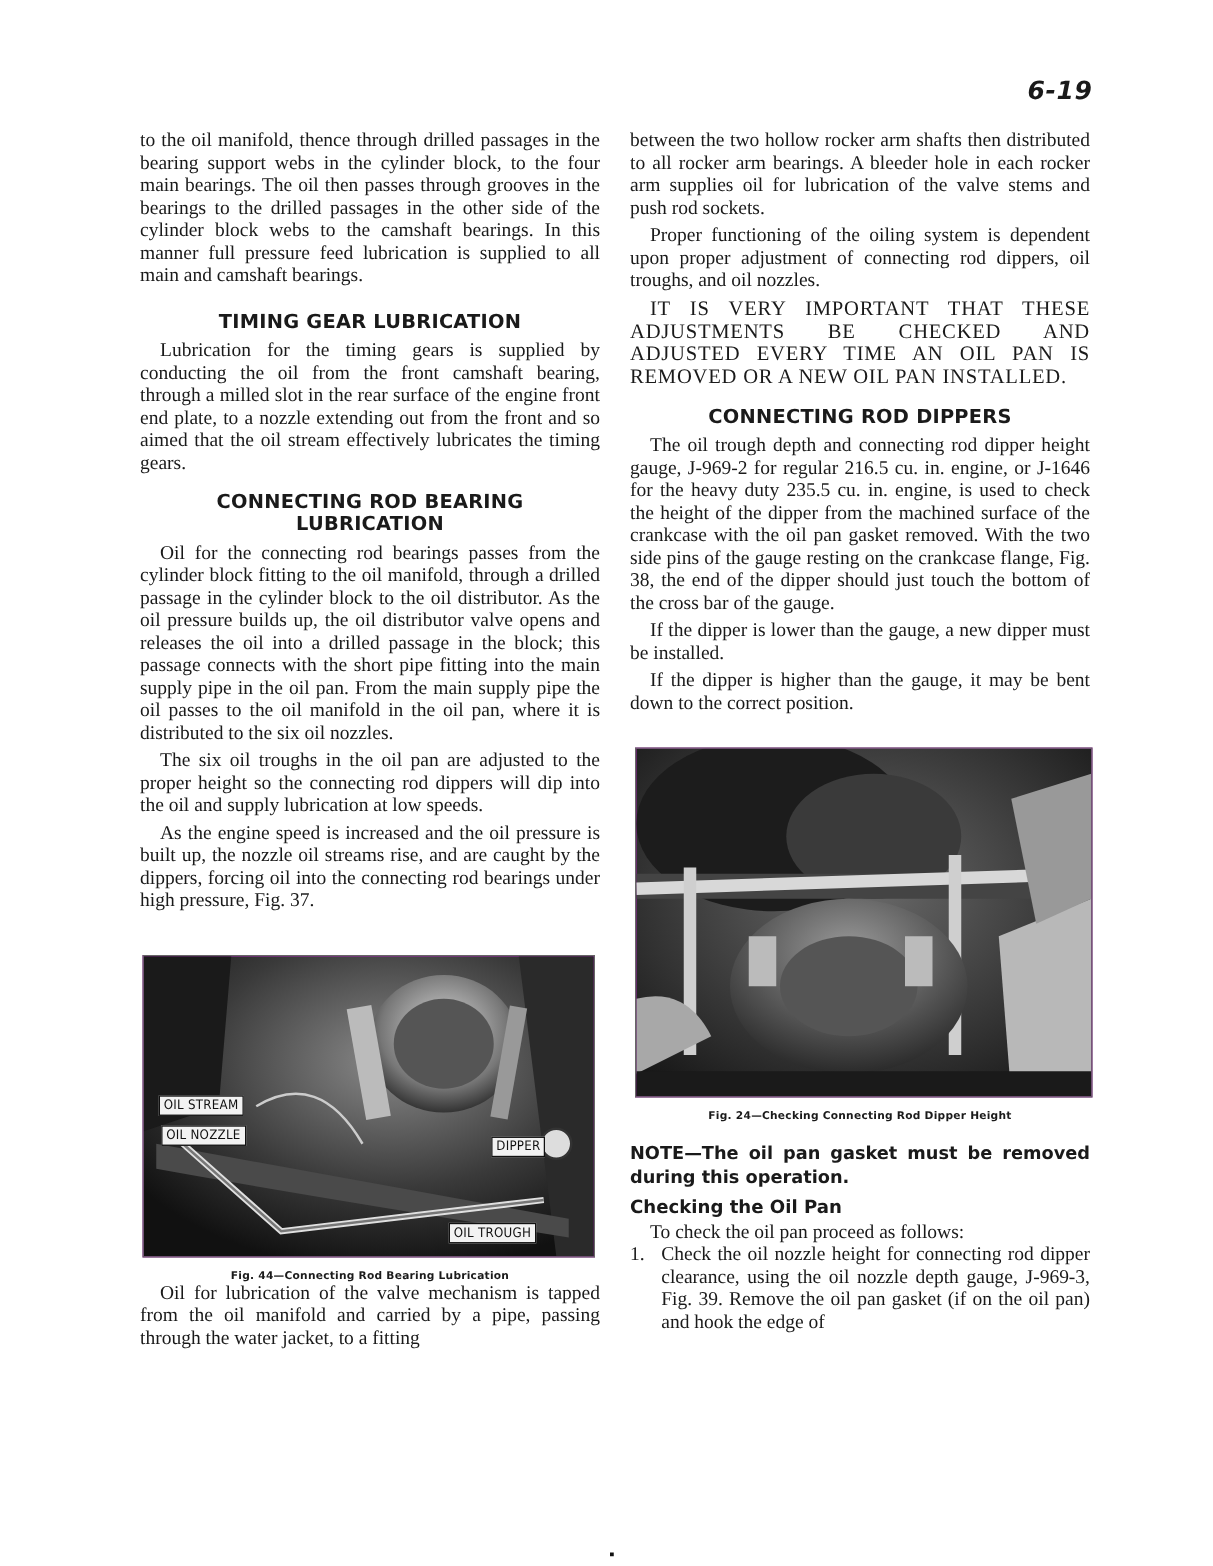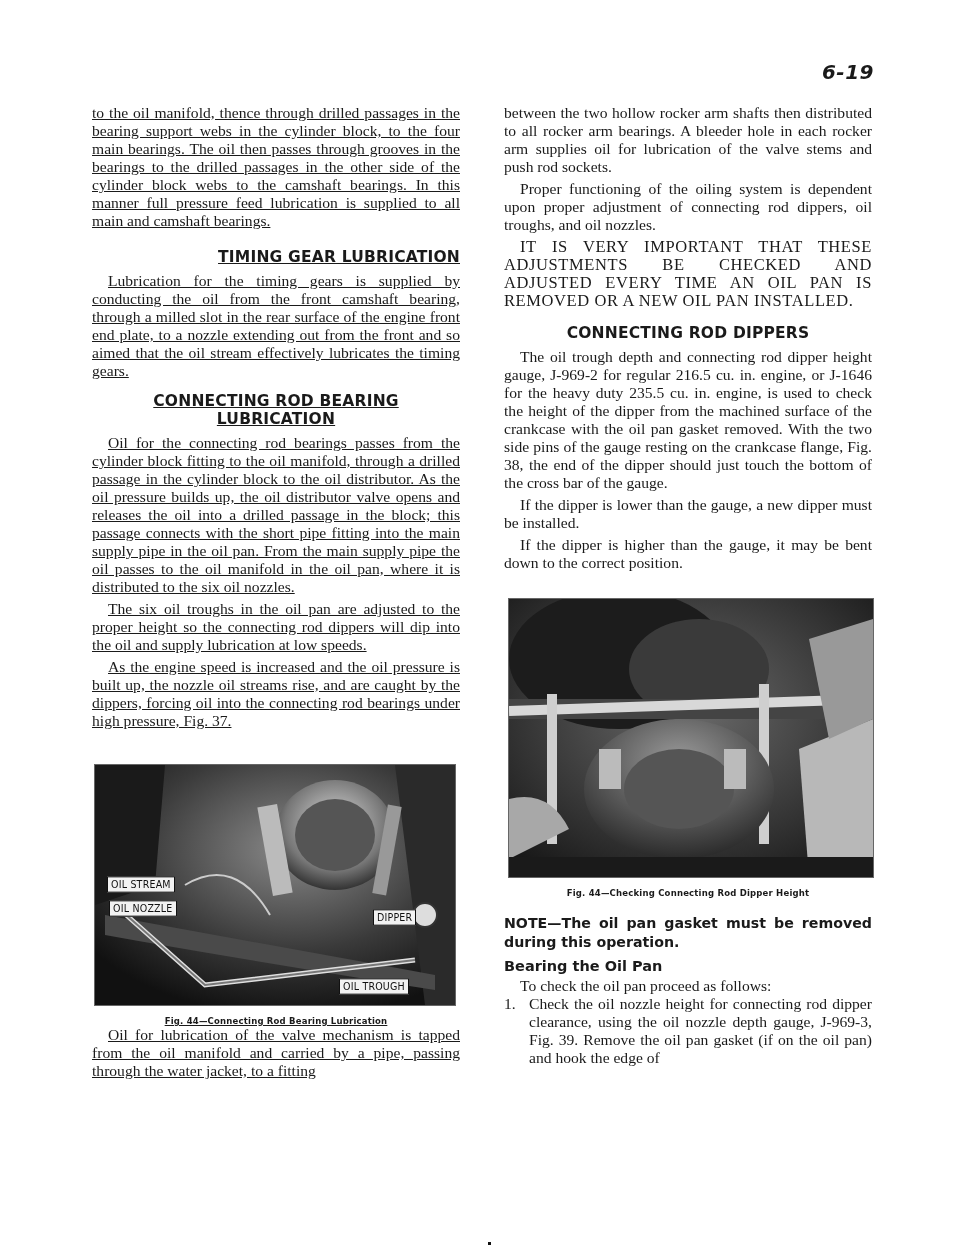--- a/index.html
+++ b/index.html
@@ -1,21 +1,21 @@
 <!DOCTYPE html>
 <html><head>
 <meta charset="utf-8">
 <style>
   html, body { margin:0; padding:0; background:#ffffff; }
   body { width:970px; height:1253px; position:relative; overflow:hidden; color:#1a1a1a;
          font-family:"Liberation Serif", "DejaVu Serif", serif; }
   .page-number { position:absolute; right:96px; top:60px; font-family:"DejaVu Sans", sans-serif;
                  font-weight:bold; font-style:italic; font-size:20px; letter-spacing:0.5px; }
   .col { position:absolute; top:104px; width:368px; }
-  .col-left { left:92px;text-decoration:underline; }
+  .col-left { left:112px; }
   .col-right { left:504px; }
   p { margin:0; font-size:15.6px; line-height:18px; text-align:justify; hyphens:auto; }
   p.indent { text-indent:16px; }
   .gap { margin-top:4px; }
   h2 { margin:0; font-family:"DejaVu Sans", sans-serif; font-weight:bold; font-size:15.5px;
        text-align:center; letter-spacing:0.2px; }
   h3 { margin:0; font-family:"DejaVu Sans", sans-serif; font-weight:bold; font-size:14.5px; text-align:left; }
   .caps { font-size:16.5px; line-height:18px; text-align:justify; letter-spacing:0.6px; }
   .note { font-family:"DejaVu Sans", sans-serif; font-weight:bold; font-size:14.2px; line-height:19px; text-align:justify; }
   .figure { position:relative; background:#a21caf; overflow:hidden; border:1px solid #666; }
@@ -30,21 +30,21 @@
   .dot-mark { position:absolute; left:488px; bottom:8px; width:3px; height:3px; background:#111; }
 </style>
 </head>
 <body>
 
 <div class="page-number">6-19</div>
 
 <div class="col col-left">
   <p>to the oil manifold, thence through drilled passages in the bearing support webs in the cylinder block, to the four main bearings. The oil then passes through grooves in the bearings to the drilled passages in the other side of the cylinder block webs to the camshaft bearings. In this manner full pressure feed lubrication is supplied to all main and camshaft bearings.</p>
 
-  <h2 style="margin-top:18px; margin-bottom:6px;text-align:right;">TIMING GEAR LUBRICATION</h2>
+  <h2 style="margin-top:18px; margin-bottom:6px;">TIMING GEAR LUBRICATION</h2>
   <p class="indent">Lubrication for the timing gears is supplied by conducting the oil from the front camshaft bearing, through a milled slot in the rear surface of the engine front end plate, to a nozzle extending out from the front and so aimed that the oil stream effectively lubricates the timing gears.</p>
 
   <h2 style="margin-top:12px; margin-bottom:6px;">CONNECTING ROD BEARING LUBRICATION</h2>
   <p class="indent">Oil for the connecting rod bearings passes from the cylinder block fitting to the oil manifold, through a drilled passage in the cylinder block to the oil distributor. As the oil pressure builds up, the oil distributor valve opens and releases the oil into a drilled passage in the block; this passage connects with the short pipe fitting into the main supply pipe in the oil pan. From the main supply pipe the oil passes to the oil manifold in the oil pan, where it is distributed to the six oil nozzles.</p>
   <p class="indent gap">The six oil troughs in the oil pan are adjusted to the proper height so the connecting rod dippers will dip into the oil and supply lubrication at low speeds.</p>
   <p class="indent gap">As the engine speed is increased and the oil pressure is built up, the nozzle oil streams rise, and are caught by the dippers, forcing oil into the connecting rod bearings under high pressure, Fig. 37.</p>
 
   <div class="figure" style="margin-top:34px; width:360px; height:240px; margin-left:2px;">
     <svg width="360" height="240" viewBox="0 0 360 240">
       <defs>
@@ -115,25 +115,25 @@
       <ellipse cx="170" cy="190" rx="95" ry="70" fill="url(#g38b)"></ellipse>
       <ellipse cx="170" cy="190" rx="55" ry="40" fill="#555"></ellipse>
       <rect x="90" y="150" width="22" height="40" fill="#bbb"></rect>
       <rect x="215" y="150" width="22" height="40" fill="#bbb"></rect>
       <path d="M290 150 L364 120 L364 278 L300 278 Z" fill="#b8b8b8"></path>
       <path d="M300 40 L364 20 L364 120 L320 140 Z" fill="#999"></path>
       <path d="M0 200 Q40 190 60 230 L0 260 Z" fill="#a8a8a8"></path>
       <rect x="0" y="258" width="364" height="20" fill="#1a1a1a"></rect>
     </svg>
   </div>
-  <div class="fig-caption" style="margin-top:10px;">Fig. 44—Checking Connecting Rod Dipper Height</div>
+  <div class="fig-caption" style="margin-top:10px;">Fig. 24—Checking Connecting Rod Dipper Height</div>
 
   <p class="note" style="margin-top:16px;">NOTE—The oil pan gasket must be removed during this operation.</p>
 
-  <h3 style="margin-top:6px; margin-bottom:3px;">Bearing the Oil Pan</h3>
+  <h3 style="margin-top:6px; margin-bottom:3px;">Checking the Oil Pan</h3>
   <p class="indent">To check the oil pan proceed as follows:</p>
   <ol class="steps">
     <li>
       <span class="num">1.</span>
       <span>Check the oil nozzle height for connecting rod dipper clearance, using the oil nozzle depth gauge, J-969-3, Fig. 39. Remove the oil pan gasket (if on the oil pan) and hook the edge of</span>
     </li>
   </ol>
 </div>
 
 <div class="dot-mark"></div>

